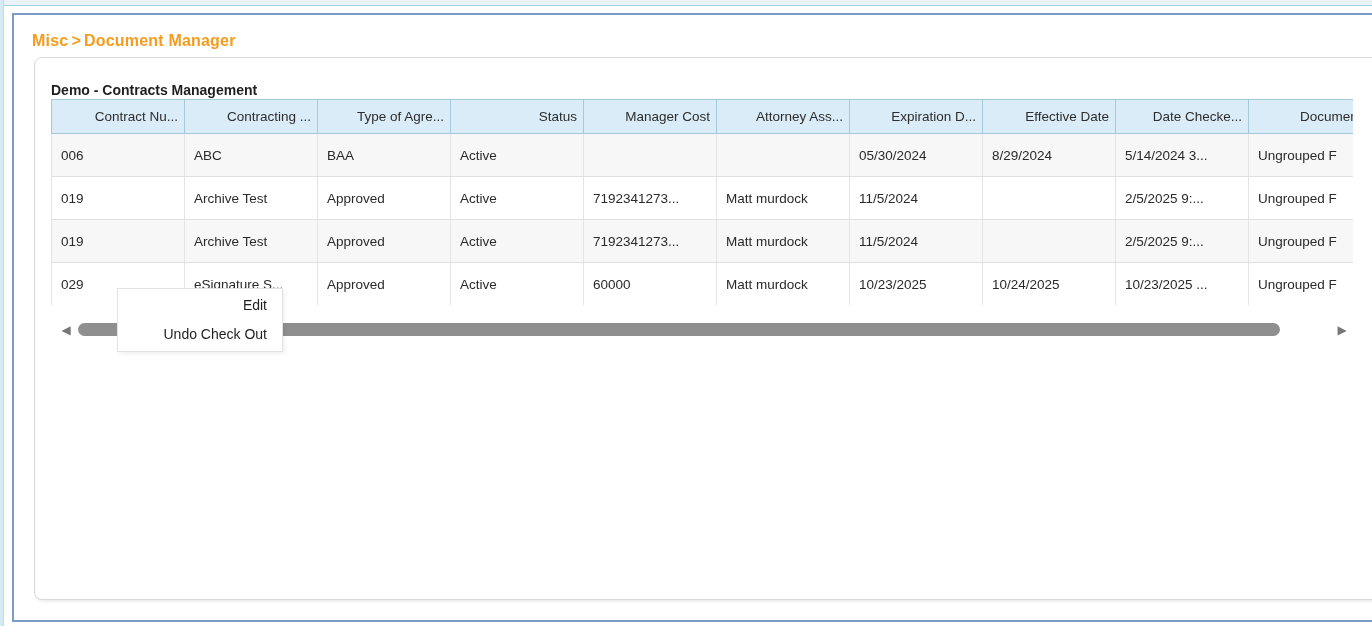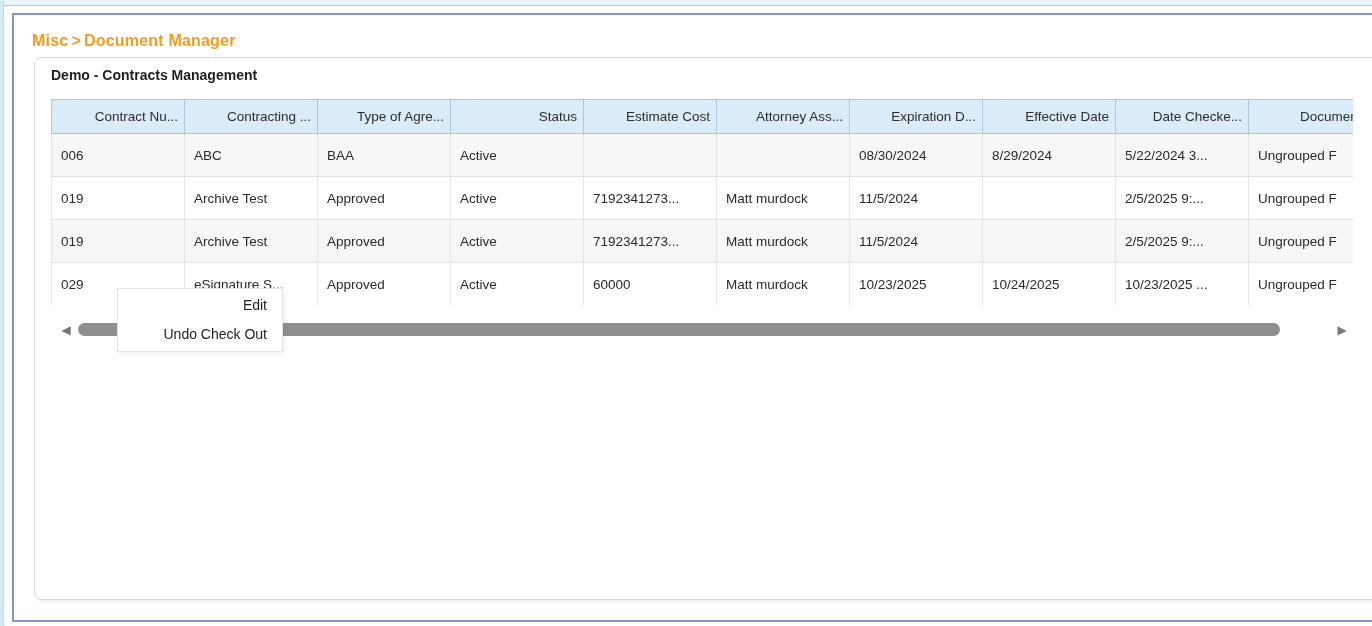--- a/index.html
+++ b/index.html
@@ -17,21 +17,21 @@
            background:#fff; border:2px solid var(--outer_border,#7d9bc8); }
 
   .breadcrumb { position:absolute; top:17px; left:18px; font-size:16px; font-weight:bold;
                 color:var(--breadcrumb_orange,#F59C1E); letter-spacing:.2px; }
   .breadcrumb span { margin-right:3px; cursor:pointer; }
 
   
   .panel { position:absolute; top:42px; left:20px; right:-30px; height:543px;
            background:#fff; border:1px solid #d9d9d9; border-radius:8px;
            box-shadow:1px 2px 3px rgba(0,0,0,0.07); }
-  .panel-title { position:absolute; top:9px; left:16px; font-size:14px; font-weight:bold;
+  .panel-title { position:absolute; top:24px; left:16px; font-size:14px; font-weight:bold;
                  color:#1f1f1f; }
 
   
   .table-clip { position:absolute; top:41px; left:16px; width:1302px; height:206px;
                 overflow:hidden; }
   table { border-collapse:collapse; table-layout:fixed; width:1330px; }
   col { width:133px; }
   th { height:34px; background:var(--header_bg,#daecf7); font-size:13.5px; font-weight:normal;
        color:#2d2d2d; text-align:right; padding:0 6px 0 9px;
        border:1px solid #a7c7da; border-bottom:1px solid #a7c7da;
@@ -88,39 +88,39 @@
             <col>
             <col>
             <col>
           </colgroup>
         <thead>
           <tr>
               <th>Contract Nu...</th>
               <th>Contracting ...</th>
               <th>Type of Agre...</th>
               <th>Status</th>
-              <th>Estimate Cost</th>
+              <th>Manager Cost</th>
               <th>Attorney Ass...</th>
               <th>Expiration D...</th>
               <th>Effective Date</th>
               <th>Date Checke...</th>
               <th>Document N</th>
             </tr>
         </thead>
         <tbody>
             <tr>
               <td>006</td>
               <td>ABC</td>
               <td>BAA</td>
               <td>Active</td>
               <td></td>
               <td></td>
-              <td>08/30/2024</td>
+              <td>05/30/2024</td>
               <td>8/29/2024</td>
-              <td>5/22/2024 3...</td>
+              <td>5/14/2024 3...</td>
               <td>Ungrouped F</td>
             </tr>
             <tr>
               <td>019</td>
               <td>Archive Test</td>
               <td>Approved</td>
               <td>Active</td>
               <td>7192341273...</td>
               <td>Matt murdock</td>
               <td>11/5/2024</td>

